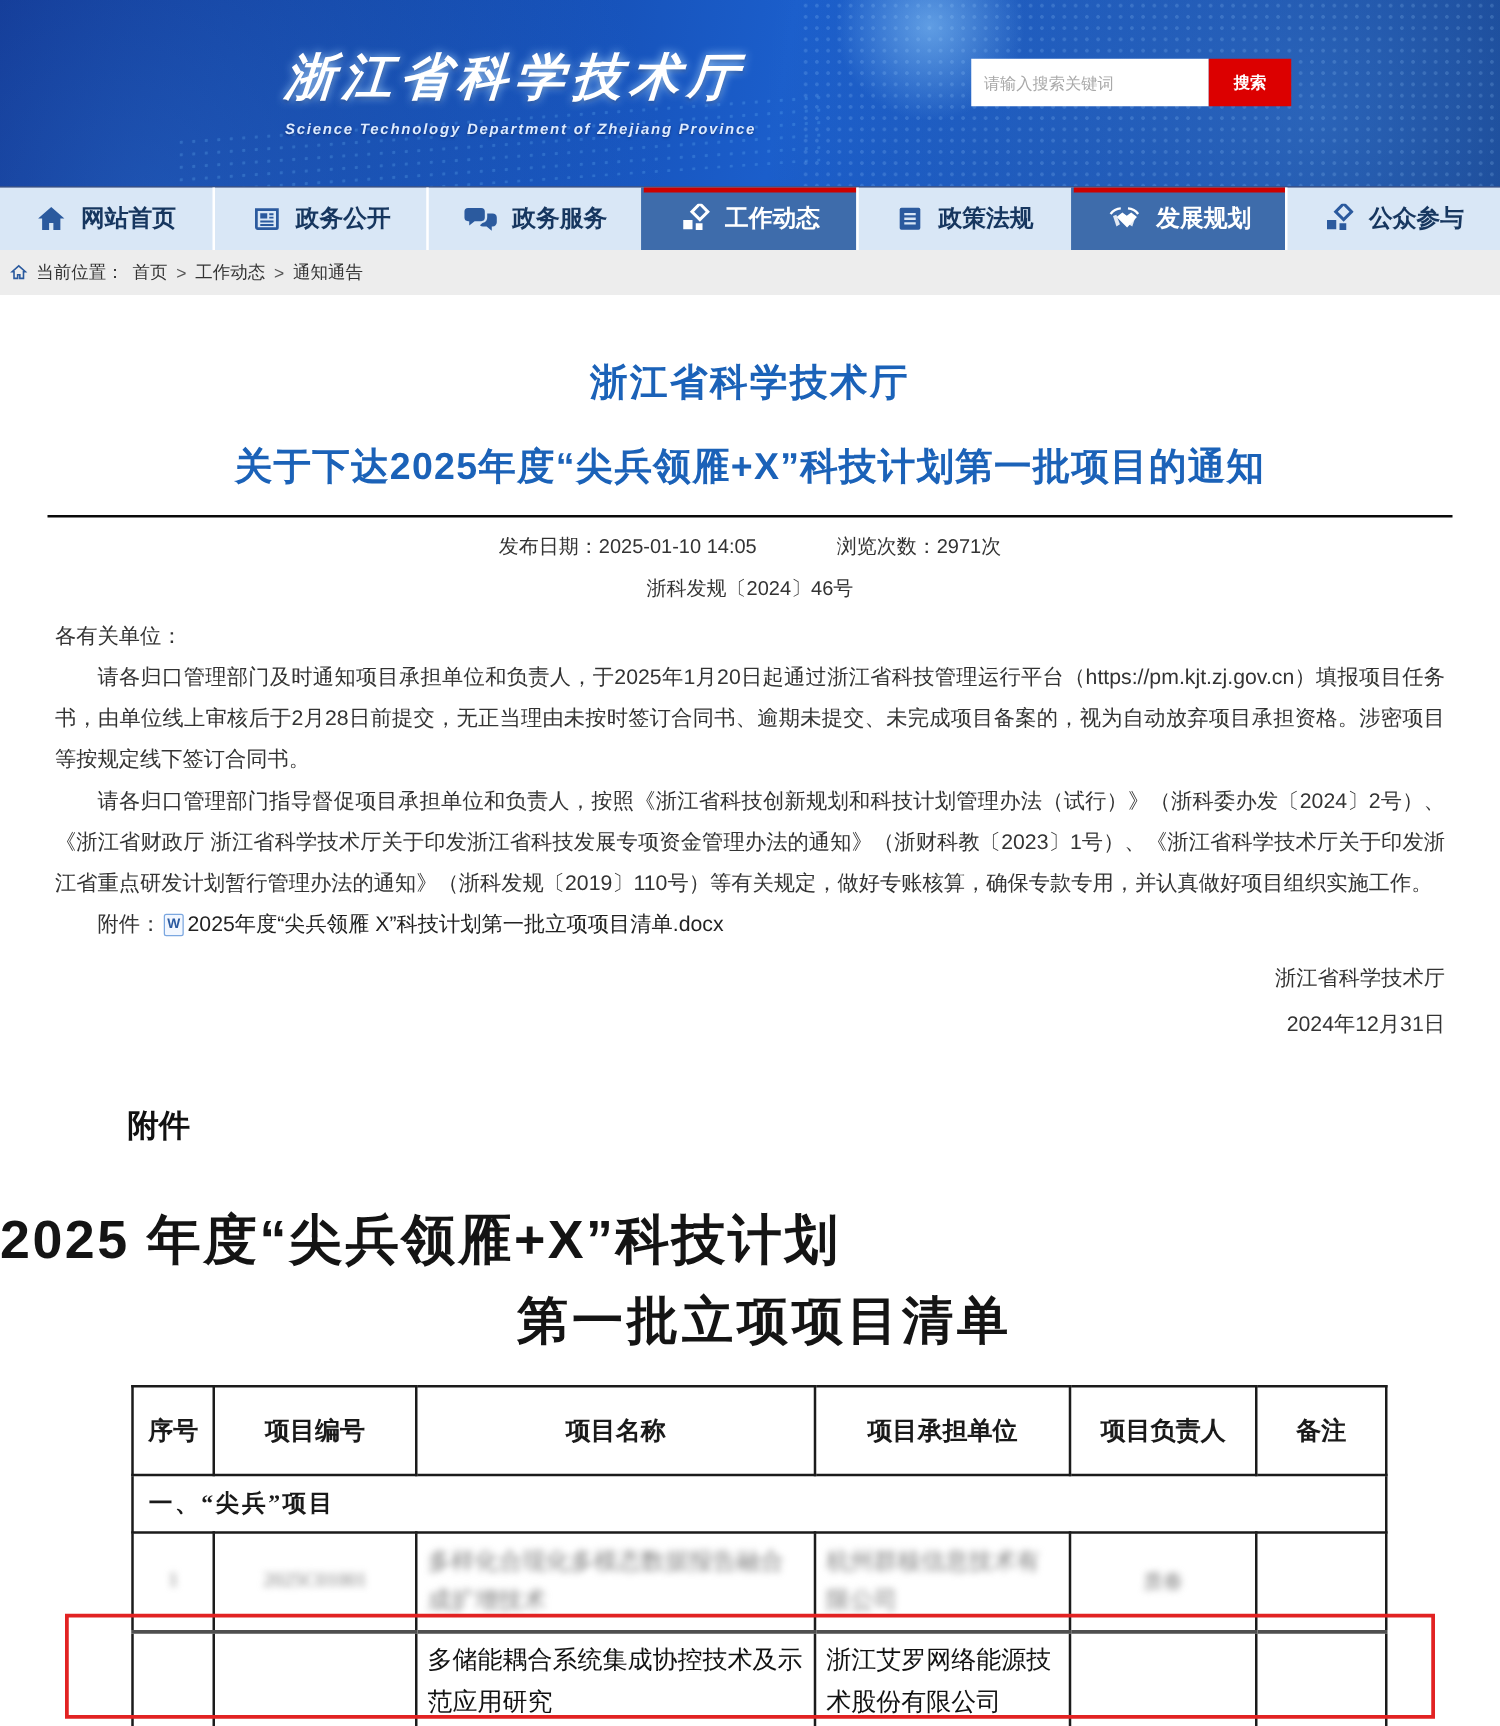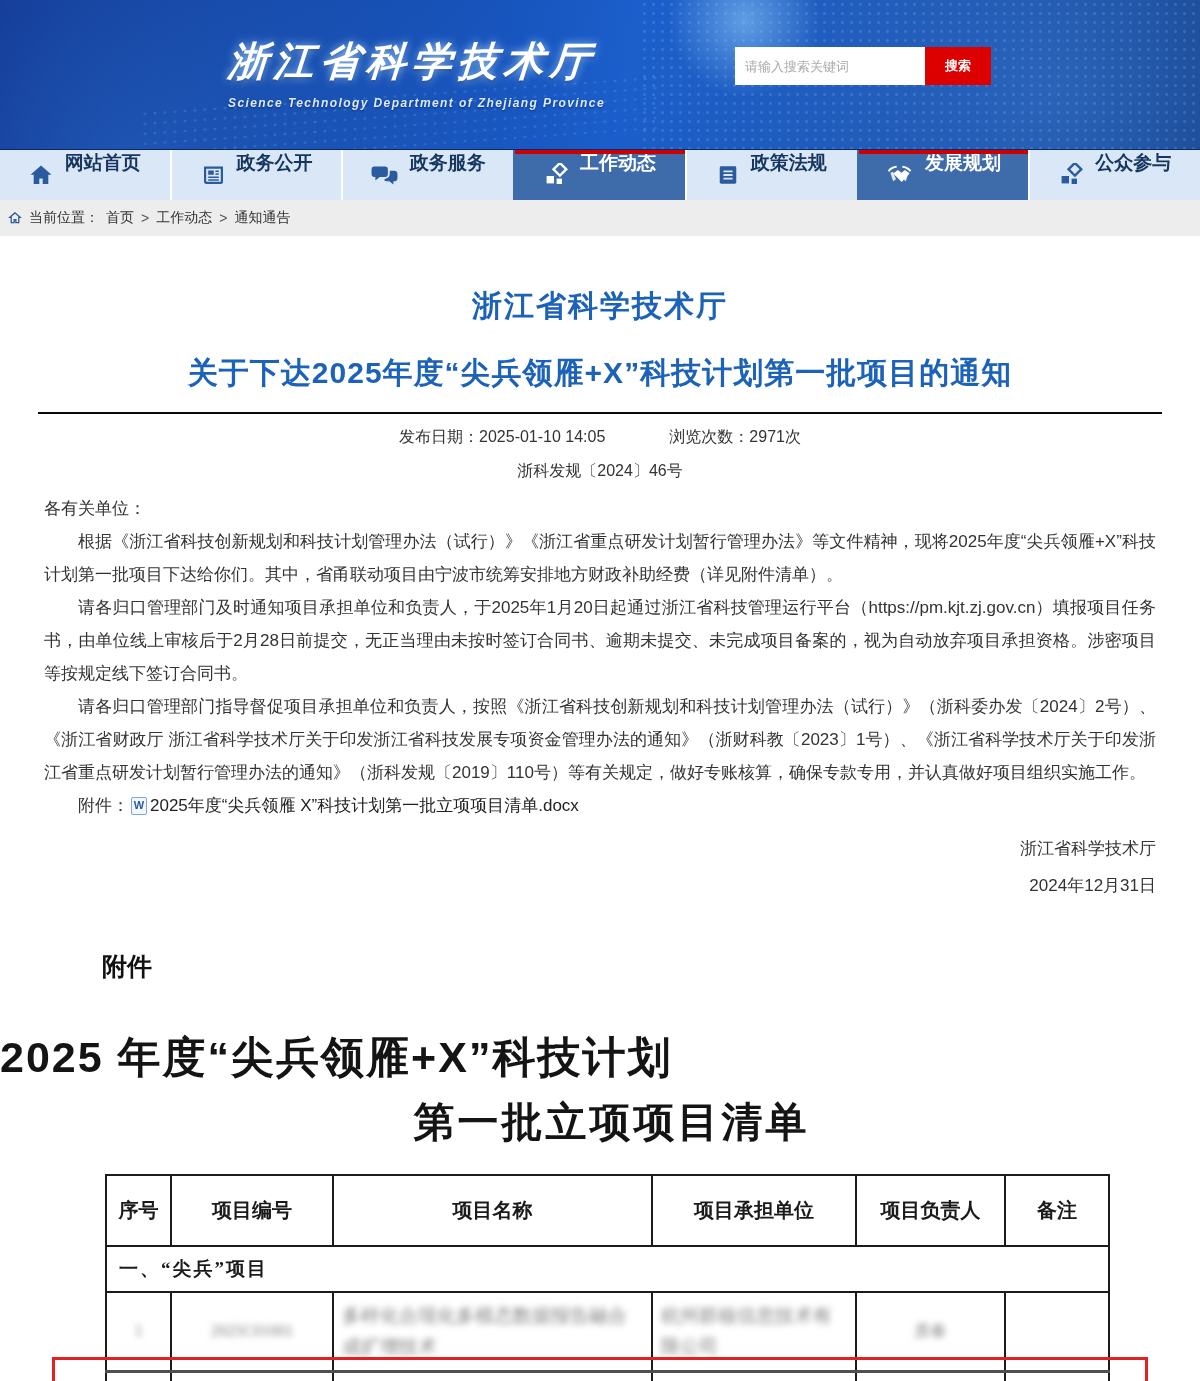--- a/index.html
+++ b/index.html
@@ -19,30 +19,30 @@
     background-size: 9px 9px; opacity:.38; }
   .banner::before { content:""; position:absolute; left:140px; bottom:2px; width:520px; height:56px;
     background-image: radial-gradient(rgba(120,200,255,.6) 1.1px, transparent 1.6px);
     background-size: 10px 10px; opacity:.35; transform: skewY(-4deg); }
   .logo { position: absolute; left: 228px; top: 34px; z-index: 2; }
   .logo-cn { font-family: "Liberation Serif", serif; font-weight: bold; font-style: italic;
     font-size: 40px; color: #fff; letter-spacing: 6px; transform: skewX(-4deg);
     text-shadow: 0 0 8px rgba(170,215,255,.95), 0 2px 3px rgba(0,35,110,.7); }
   .logo-en { margin-top: 7px; font-size: 12px; font-weight: bold; font-style: italic;
     color: #dcebff; letter-spacing: 1.4px; text-shadow: 0 1px 2px rgba(0,20,80,.6); }
-  .search { position: absolute; left: 735px; top: 47px; display: flex; z-index: 2; }
+  .search { position: absolute; left: 777px; top: 47px; display: flex; z-index: 2; }
   .search input { width: 190px; height: 38px; border: 0; padding: 0 10px; font-size: 13px;
     color: #333; background: #fff; outline: none; font-family: "Liberation Sans", sans-serif; }
   .search input::placeholder { color: #a9a9a9; }
   .search button { width: 66px; height: 38px; border: 0; background: #dc0000; color: #ffffff;
     font-size: 13px; font-weight: bold; cursor: pointer; font-family: "Liberation Sans", sans-serif; }
 
   
   .mainnav { display: flex; height: 50px; background: #d9e7f6; }
-  .nav-item { position: relative; flex: 1 1 0; display: flex; 
+  .nav-item { position: relative; flex: 1 1 0; display: flex; align-items: center;
     justify-content: center; gap: 12px; color: #16365f; cursor: pointer;
     border-left: 2px solid #fff; }
   .nav-item:first-child { border-left: 0; }
   .nav-item .nlabel { font-size: 19px; font-weight: bold; }
   .nav-item .nicon { display: flex; align-items: center; color: #2b5a9e; }
   .nav-item.active { background: #3e6cab; color: #fff; border-left-color: #3e6cab; }
   .nav-item.active .nicon { color: #fff; }
   .nav-item.active::before { content:""; position:absolute; left:0; top:0; right:0; height:4px;
     background:#cc0000; }
 
@@ -205,21 +205,20 @@
       <span>发布日期：</span><span>2025-01-10 14:05</span>
     </span>
     <span>
       <span>浏览次数：</span><span>2971次</span>
     </span>
   </div>
   <div class="docnum">浙科发规〔2024〕46号</div>
 
   <div class="article-body">
     <p class="noindent">各有关单位：</p>
-    <p>根据《浙江省科技创新规划和科技计划管理办法（试行）》《浙江省重点研发计划暂行管理办法》等文件精神，现将2025年度“尖兵领雁+X”科技计划第一批项目下达给你们。其中，省甬联动项目由宁波市统筹安排地方财政补助经费（详见附件清单）。</p>
     <p>请各归口管理部门及时通知项目承担单位和负责人，于2025年1月20日起通过浙江省科技管理运行平台（https://pm.kjt.zj.gov.cn）填报项目任务书，由单位线上审核后于2月28日前提交，无正当理由未按时签订合同书、逾期未提交、未完成项目备案的，视为自动放弃项目承担资格。涉密项目等按规定线下签订合同书。</p>
     <p>请各归口管理部门指导督促项目承担单位和负责人，按照《浙江省科技创新规划和科技计划管理办法（试行）》（浙科委办发〔2024〕2号）、《浙江省财政厅 浙江省科学技术厅关于印发浙江省科技发展专项资金管理办法的通知》（浙财科教〔2023〕1号）、《浙江省科学技术厅关于印发浙江省重点研发计划暂行管理办法的通知》（浙科发规〔2019〕110号）等有关规定，做好专账核算，确保专款专用，并认真做好项目组织实施工作。</p>
     <div class="attach-line">
       <span>附件：</span>
       <span class="attach-link">
         <span class="wicon">W</span>
         <span>2025年度“尖兵领雁 X”科技计划第一批立项项目清单.docx</span>
       </span>
     </div>
     <div class="sig">

